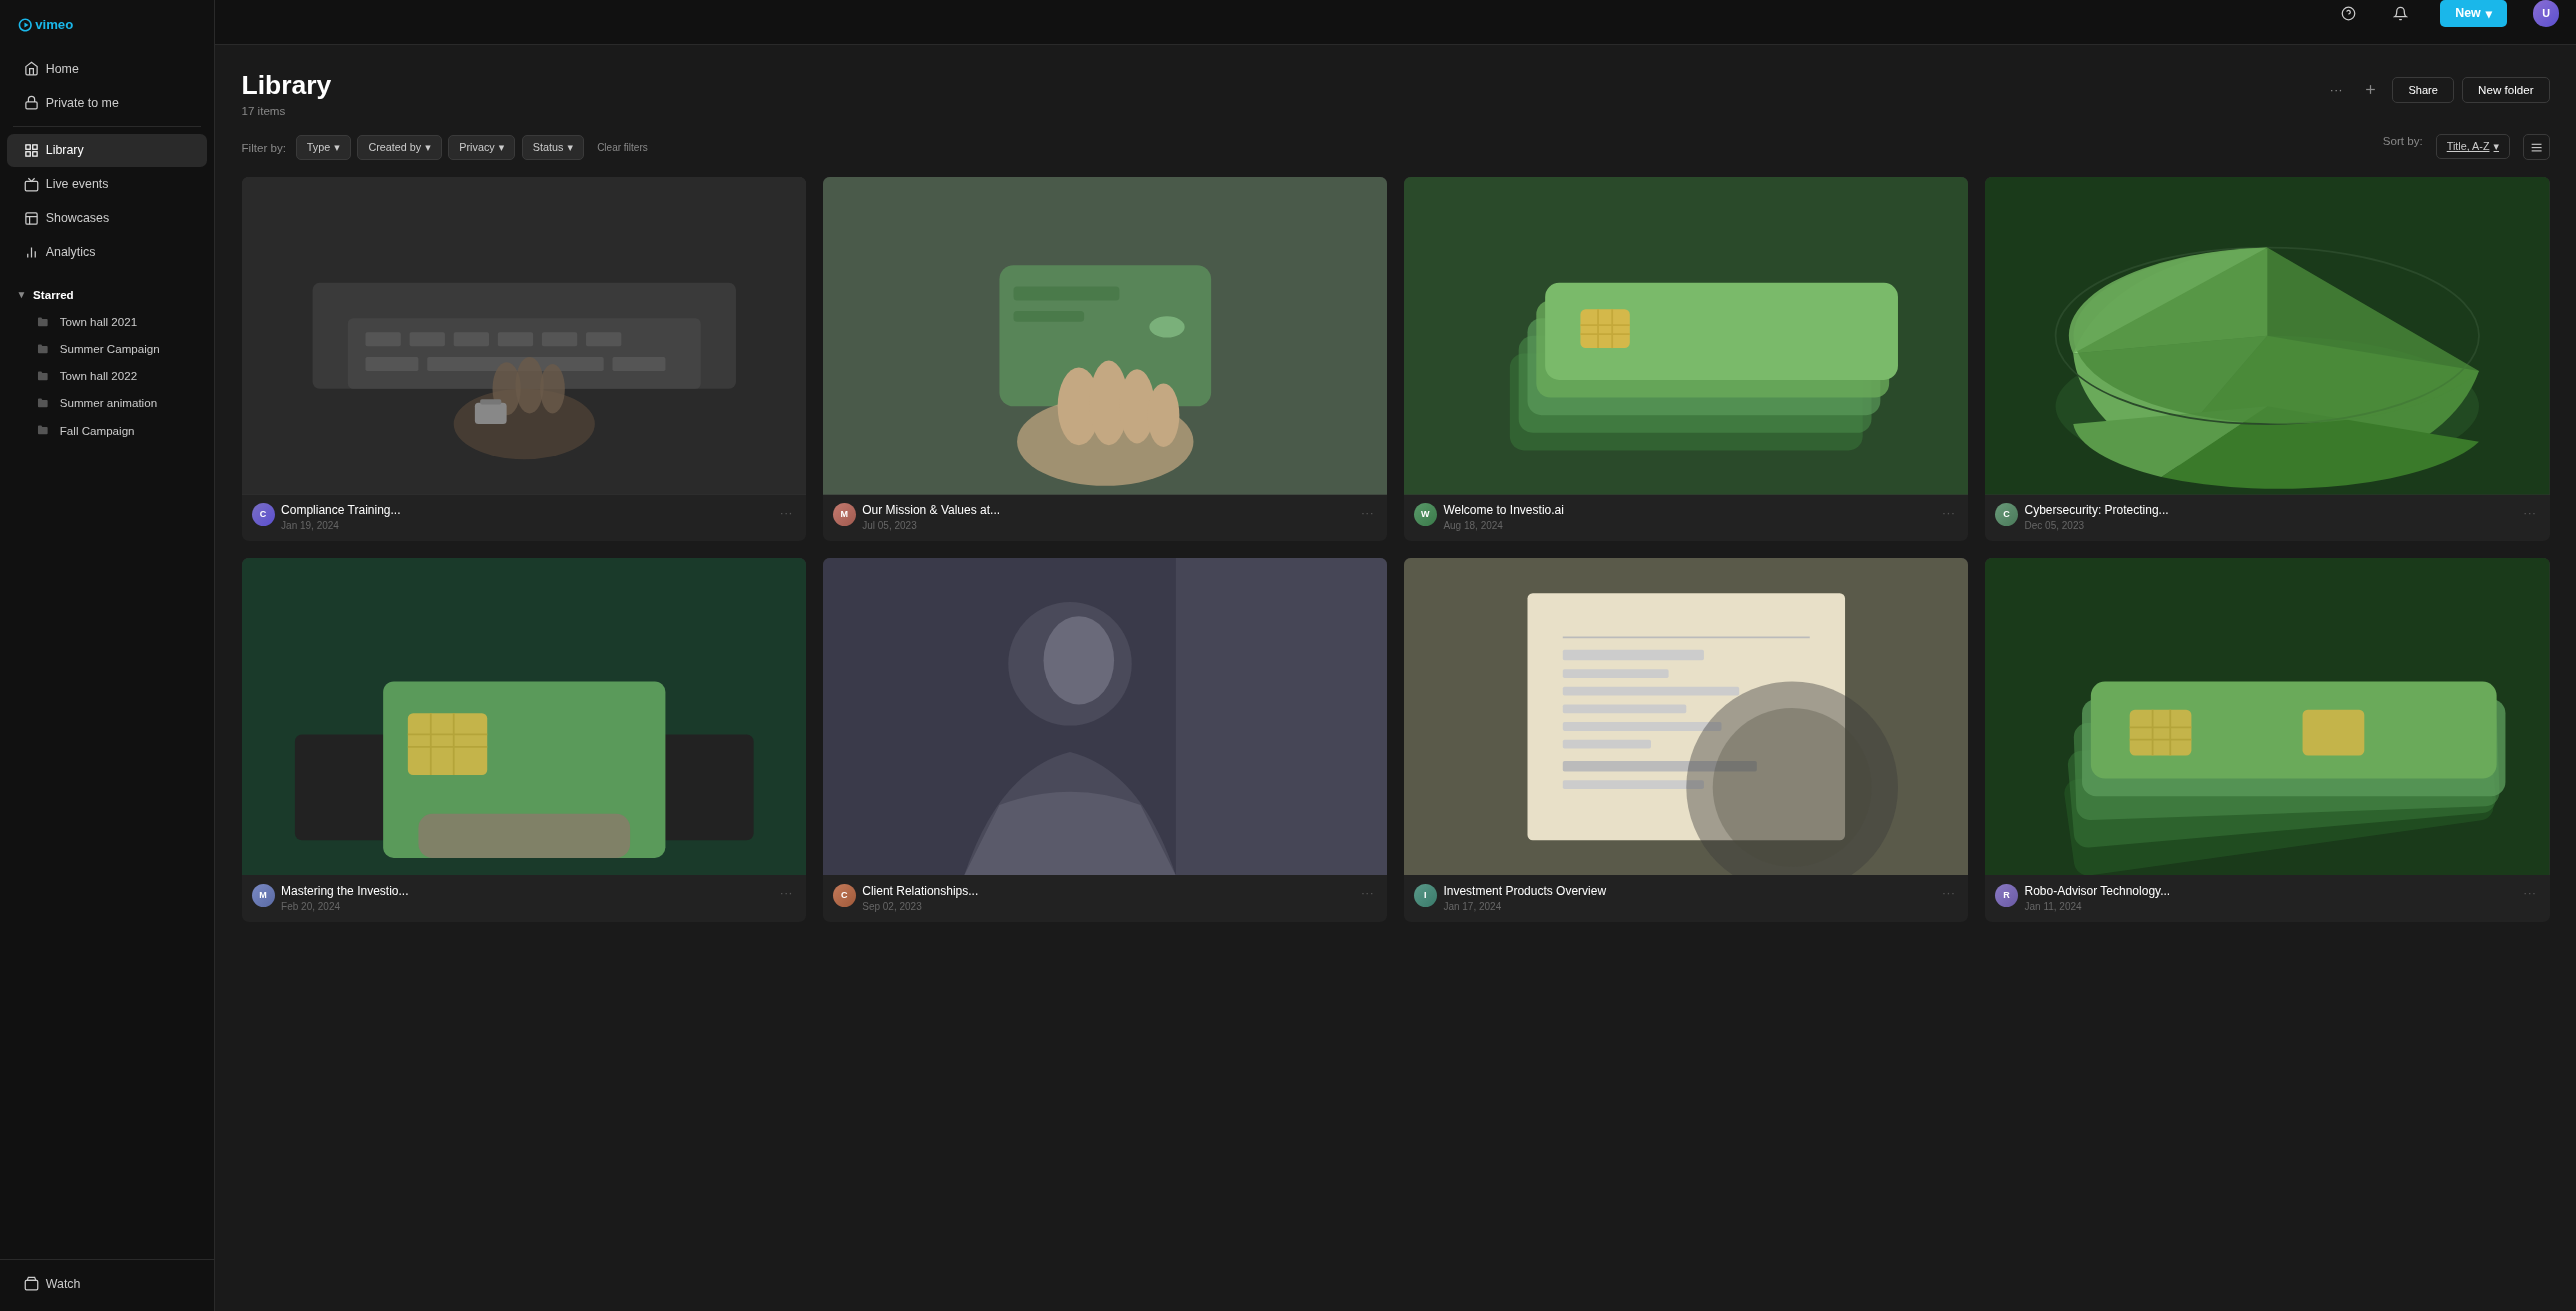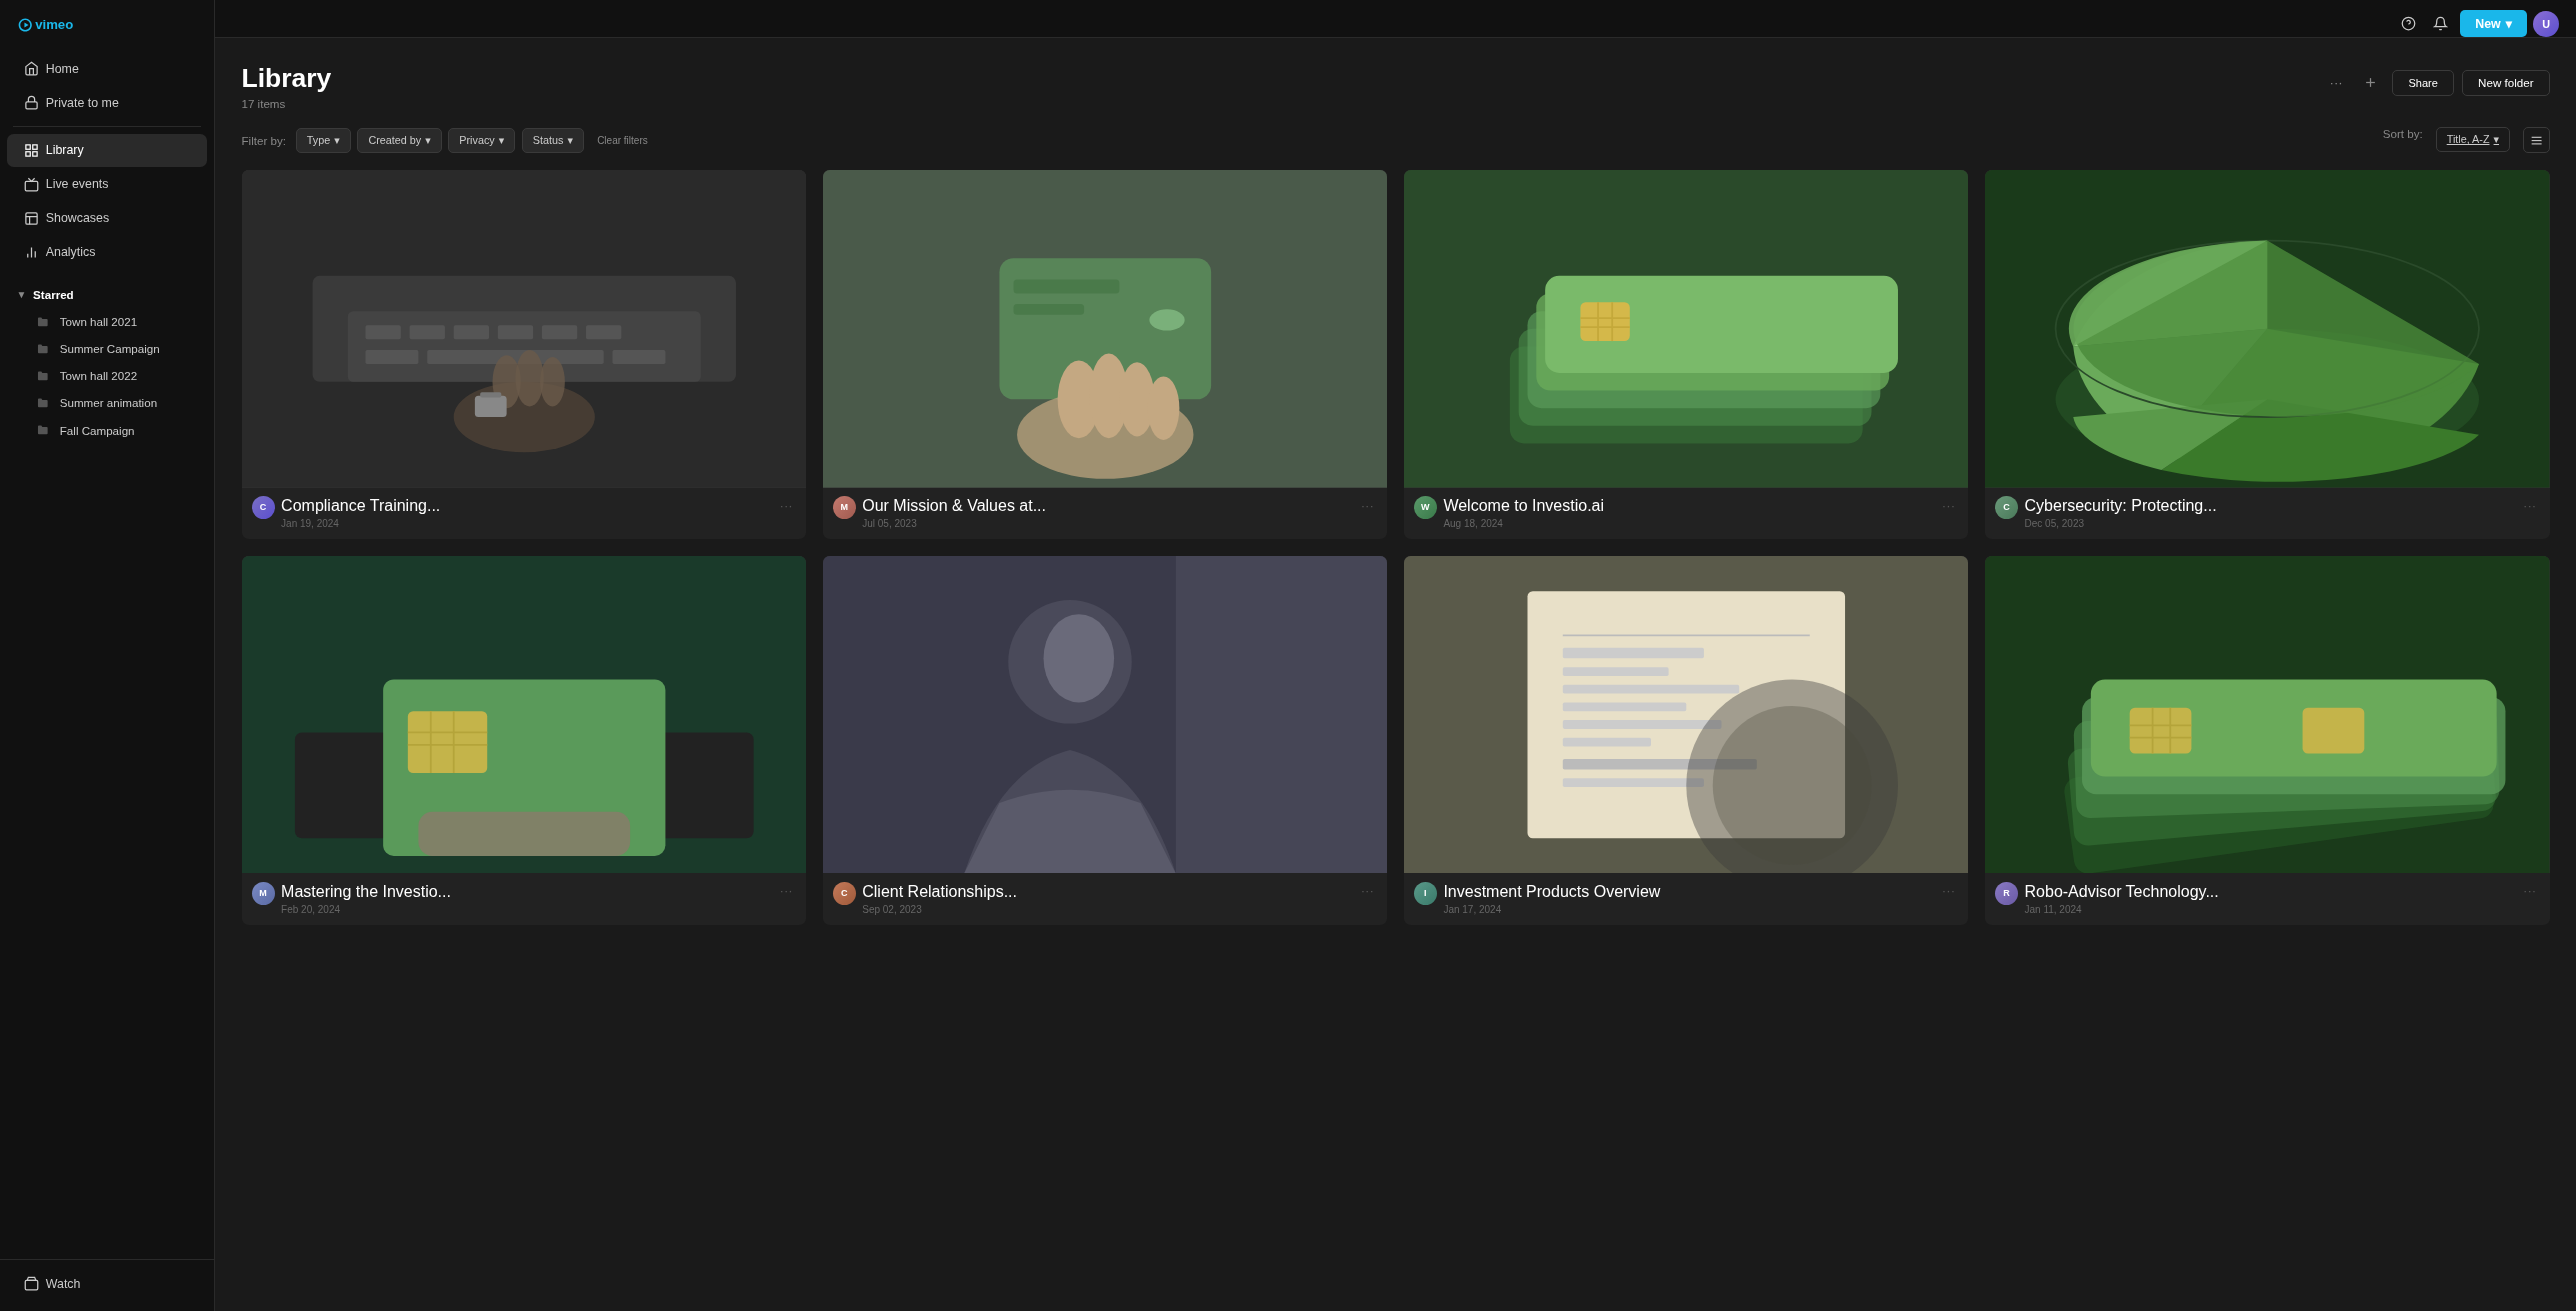--- a/index.html
+++ b/index.html
@@ -107,26 +107,26 @@
       flex: 1;
       background: #1a1a1a;
       overflow-y: auto;
       display: flex;
       flex-direction: column;
     }
 
     
     .topbar {
       background: #111;
-      height: 38px;
-      display: flex;
-      align-items: flex-end;
+      height: 45px;
+      display: flex;
+      align-items: flex-start;
       justify-content: flex-end;
       padding: 0 16.6px;
-      gap: 6px;
+      gap: 26px;
       border-bottom: 0.8px solid #2a2a2a;
       flex-shrink: 0;
     }
     .topbar-icon {
       width: 26.5px;
       height: 26.5px;
       border-radius: 50%;
       display: flex;
       align-items: center;
       justify-content: center;
@@ -353,21 +353,21 @@
       justify-content: center;
       font-size: 9px;
       color: #fff;
       font-weight: 600;
       overflow: hidden;
     }
     .video-details {
       flex: 1;
     }
     .video-title {
-      font-size: 16px;
+      font-size: 12px;
       color: #fff;
       font-weight: 500;
       line-height: 1.3;
       margin-bottom: 1.7px;
       white-space: nowrap;
       overflow: hidden;
       text-overflow: ellipsis;
     }
     .video-date {
       font-size: 10px;

